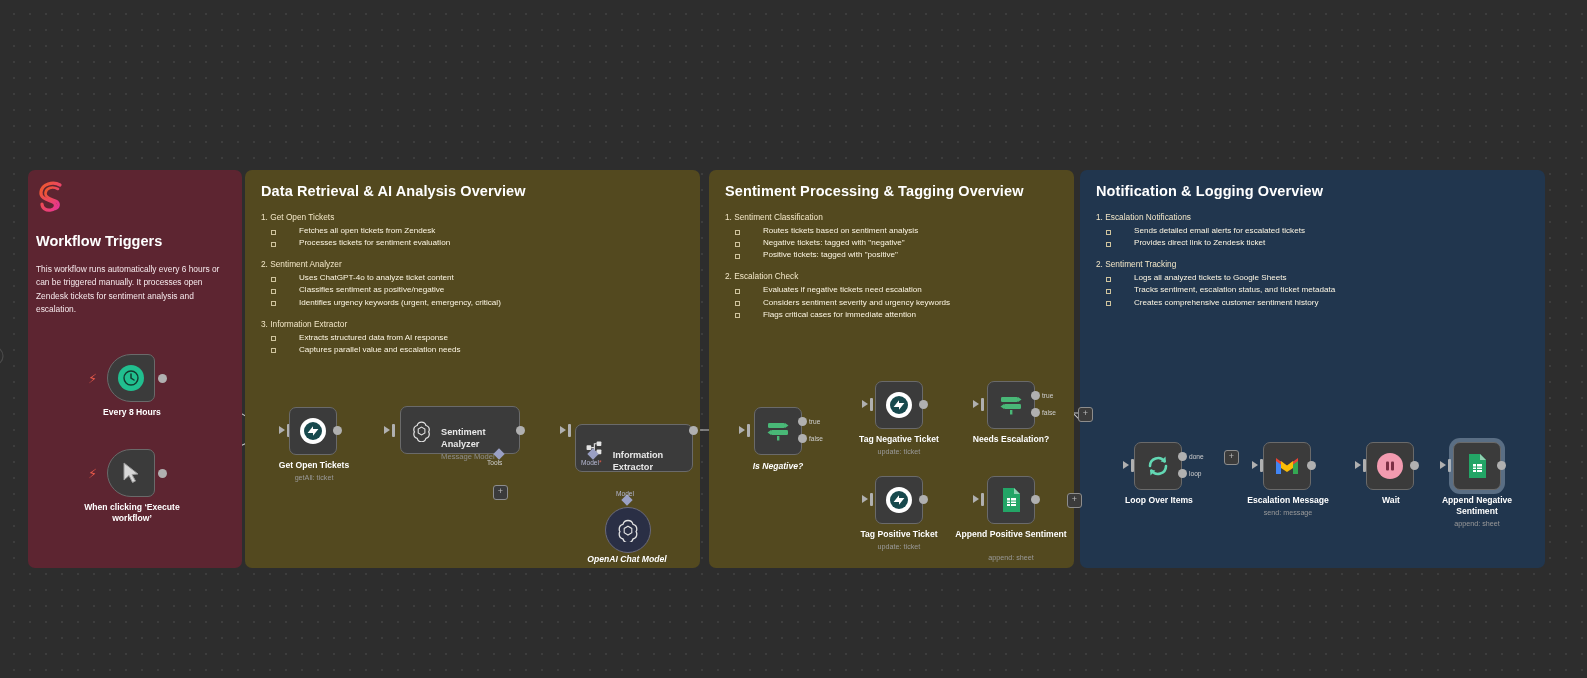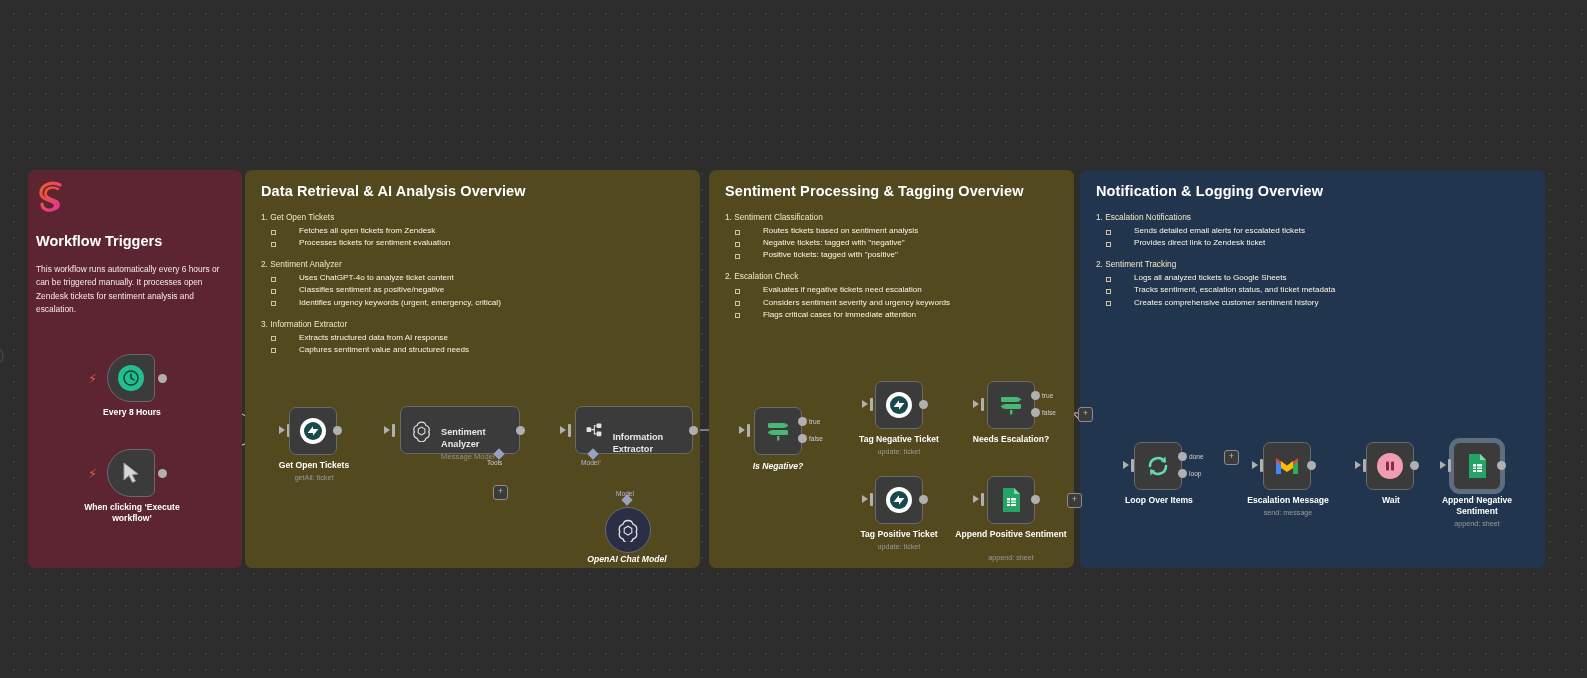--- a/index.html
+++ b/index.html
@@ -164,21 +164,21 @@
         <ul>
             <li>Uses ChatGPT-4o to analyze ticket content</li>
             <li>Classifies sentiment as positive/negative</li>
             <li>Identifies urgency keywords (urgent, emergency, critical)</li>
           </ul>
       </div>
       <div class="sec">
         <div class="sec-h">3. Information Extractor</div>
         <ul>
             <li>Extracts structured data from AI response</li>
-            <li>Captures sentiment value and structured needs</li>
+            <li>Captures parallel value and escalation needs</li>
           </ul>
       </div>
     </div>
   </div>
 
   <div class="panel" id="panel-sent">
     <div class="ptitle">Sentiment Processing &amp; Tagging Overview</div>
     <div class="pbody">
       <div class="sec">
         <div class="sec-h">1. Sentiment Classification</div>
@@ -267,21 +267,21 @@
       <div class="nsubin">Message Model</div>
     </div>
   </div>
   <div class="port" style="left:516px;top:426px;"></div>
   <div class="diamond" style="left:495px;top:450px;"></div>
   <div class="portlabel" style="left:487px;top:459px;">Tools</div>
   <div class="plusbtn" style="left:493px;top:485px;">+</div>
 
   <div class="inbar" style="left:568px;top:424px;"></div>
   <div class="inarrow" style="left:560px;top:426px;"></div>
-  <div class="node wide" style="left:575px;top:406px;width:118px;padding-left:9px;">
+  <div class="node wide" style="left:575px;top:424px;width:118px;padding-left:9px;">
     <svg width="22" height="22" viewBox="0 0 24 24">
       <rect x="2" y="8.5" width="6" height="6" rx="1" fill="#e3e3e3"></rect>
       <rect x="15" y="3.5" width="6" height="6" rx="1" fill="#e3e3e3"></rect>
       <rect x="15" y="14" width="6" height="6" rx="1" fill="#e3e3e3"></rect>
       <path d="M8 11.5 L12 11.5 L12 6.5 L15 6.5 M12 11.5 L12 17 L15 17" stroke="#e3e3e3" stroke-width="1.4" fill="none"></path>
     </svg>
     <div>
       <div class="ntitle">Information Extractor</div>
     </div>
   </div>

